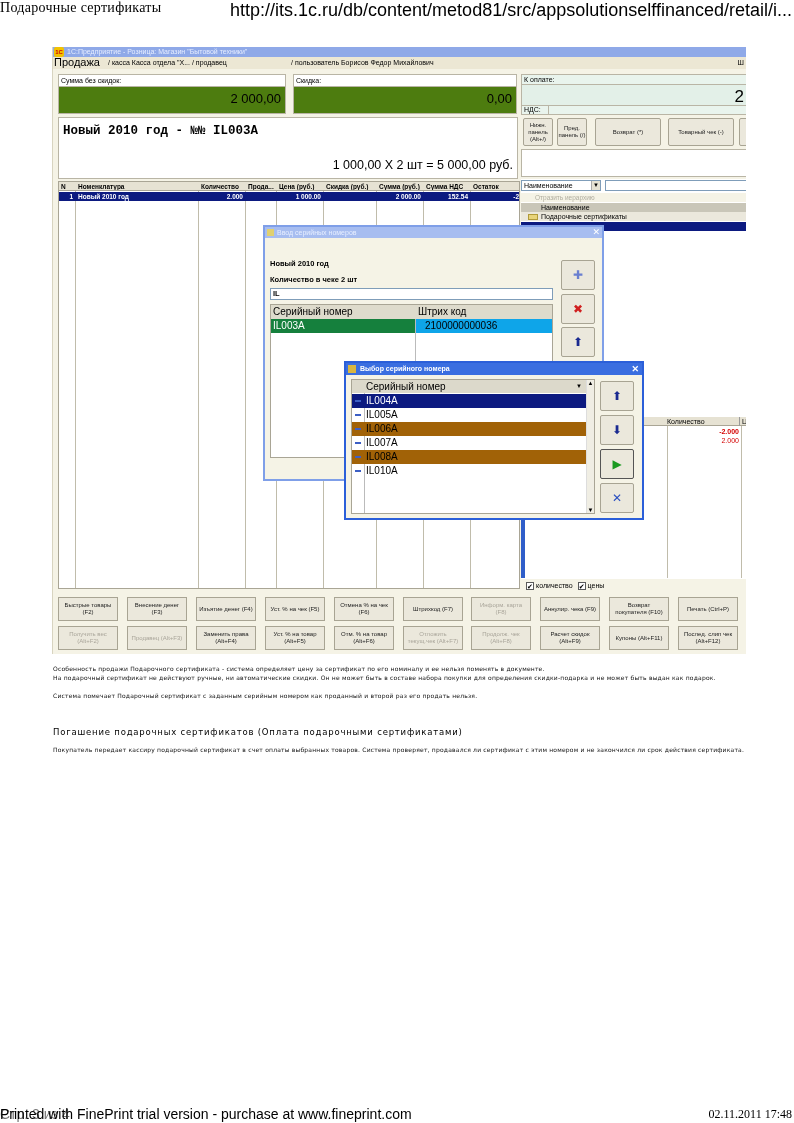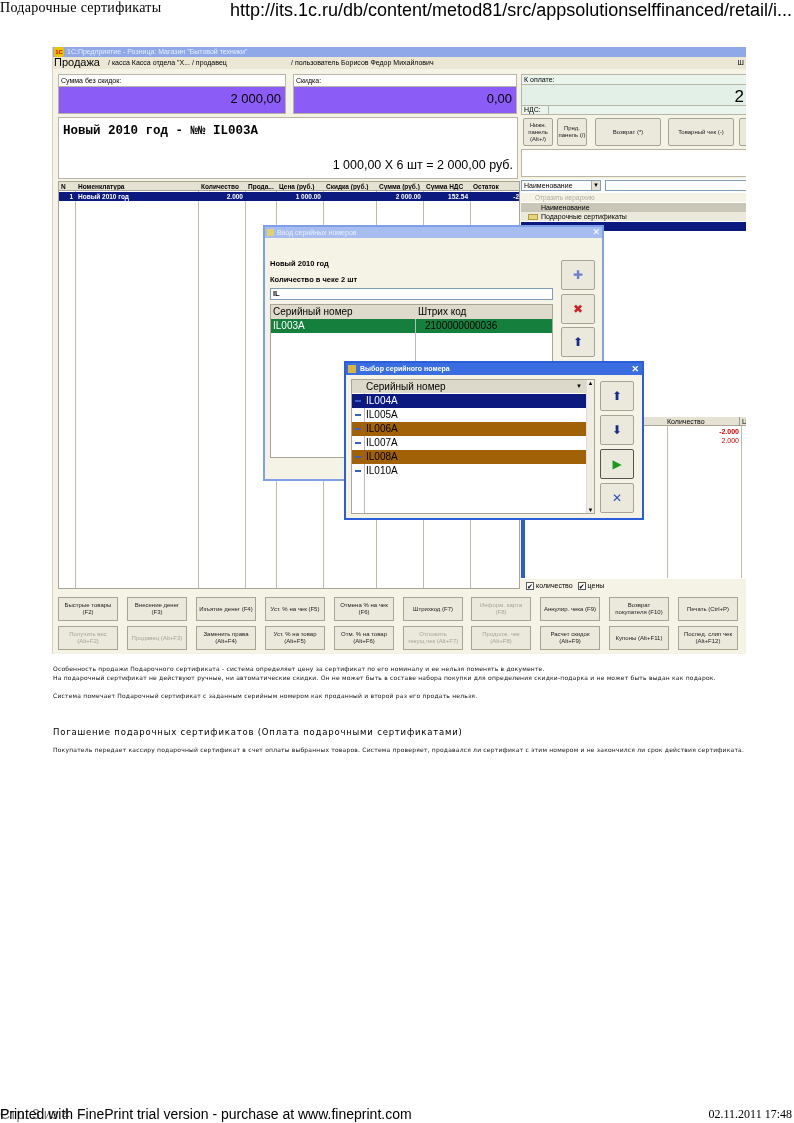--- a/index.html
+++ b/index.html
@@ -12,21 +12,21 @@
   
   .app { position: absolute; left: 52px; top: 47px; width: 694px; height: 607px; background: #f5f3e6; overflow: hidden; border-left: 1px solid #d8d4c0; }
   .titlebar { position: absolute; left: 0; top: 0; width: 100%; height: 10px; background: #8fa9e8; color: #e6edff; font-size: 7px; line-height: 10px; padding-left: 14px; }
   .titlebar .logo { position: absolute; left: 1px; top: 0; width: 10px; height: 10px; background: #f2c200; border-radius: 2px; color: #c00; font-size: 6px; font-weight: bold; line-height: 10px; text-align: center; }
   .opbar { position: absolute; left: 0; top: 10px; width: 100%; height: 12px; background: #ece7d4; font-size: 7px; line-height: 12px; }
   .opbar .op-title { position: absolute; left: 1px; font-size: 11px; top: -1px; }
   .opbar .op-kassa { position: absolute; left: 55px; }
   .opbar .op-user { position: absolute; left: 238px; }
   .opbar .op-right { position: absolute; right: 2px; }
 
-  .field-box { position: absolute; background: #8b5cf6; border: 1px solid #b9b5a5; }
+  .field-box { position: absolute; background: #4d7c0f; border: 1px solid #b9b5a5; }
   .field-label { position: absolute; left: 0; top: 0; width: 100%; height: 12px; border-bottom: 1px solid #b9b5a5; font-size: 7px; line-height: 12px; padding-left: 2px; background: #fff; }
   .field-value { position: absolute; right: 4px; font-size: 13px; }
 
   .infobox { position: absolute; left: 5px; top: 70px; width: 460px; height: 62px; background: #fff; border: 1px solid #b9b5a5; }
   .info-name { position: absolute; left: 4px; top: 6px; font-family: "Liberation Mono", monospace; font-size: 12.5px; font-weight: bold; }
   .info-calc { position: absolute; right: 4px; bottom: 6px; font-size: 12.5px; }
 
   .pay-box { position: absolute; left: 468px; top: 27px; width: 230px; height: 34px; background: #e3f0e8; border: 1px solid #b9b5a5; }
   .pay-label { font-size: 7px; padding-left: 2px; height: 10px; line-height: 10px; border-bottom: 1px solid #b9b5a5; background: #e9f4ed; }
   .pay-value { position: absolute; right: 6px; top: 12px; font-size: 17px; }
@@ -70,21 +70,21 @@
   .dlg1-title .ico { position: absolute; left: 2px; top: 2px; width: 7px; height: 7px; background: #e0d070; }
   .dlg1-menu { height: 12px; font-size: 7.5px; line-height: 12px; padding-left: 3px; background: #ece7d4; position: relative; }
   .help-btn { position: absolute; left: 44px; top: 1px; width: 10px; height: 10px; border: 1px solid #999; background: #fff; text-align: center; font-size: 7px; line-height: 9px; font-weight: bold; color: #003399; }
   .dlg1-text1 { position: absolute; left: 5px; top: 32px; font-size: 7.5px; font-weight: bold; }
   .dlg1-text2 { position: absolute; left: 5px; top: 48px; font-size: 7.5px; font-weight: bold; }
   .dlg1-input { position: absolute; left: 5px; top: 61px; width: 283px; height: 12px; background: #fff; border: 1px solid #7f9db9; font-size: 7.5px; line-height: 10px; padding-left: 2px; font-weight: bold; }
   .dlg1-grid { position: absolute; left: 5px; top: 77px; width: 283px; height: 154px; background: #fff; border: 1px solid #a9a595; }
   .dlg1-ghead { position: absolute; left: 0; top: 0; width: 100%; height: 14px; background: #dedbcc; font-size: 10px; line-height: 14px; }
   .dlg1-grow { position: absolute; left: 0; top: 14px; width: 100%; height: 14px; font-size: 10px; line-height: 14px; }
   .dlg1-grow .c1 { position: absolute; left: 0; width: 144px; height: 100%; background: #15803d; color: #fff; padding-left: 2px; }
-  .dlg1-grow .c2 { position: absolute; left: 145px; right: 0; height: 100%; background: #15803d; padding-left: 9px; }
+  .dlg1-grow .c2 { position: absolute; left: 145px; right: 0; height: 100%; background: #0ea5e9; padding-left: 9px; }
   .dlg1-ghead .c1 { position: absolute; left: 2px; }
   .dlg1-ghead .c2 { position: absolute; left: 147px; }
   .dlg1-gline { position: absolute; left: 144px; top: 0; bottom: 0; border-left: 1px solid #bbb; }
   .side-btn { position: absolute; width: 34px; height: 30px; background: #ebe8dc; border: 1px solid #a8a493; border-radius: 2px; display: flex; align-items: center; justify-content: center; font-size: 12px; }
 
   
   .dlg2 { position: absolute; left: 344px; top: 361px; width: 300px; height: 159px; background: #f5f3e6; border: 2px solid #2b5fd9; }
   .dlg2-title { height: 12px; background: #3a6ee0; color: #fff; font-size: 7px; font-weight: bold; line-height: 12px; padding-left: 14px; position: relative; }
   .dlg2-title .ico { position: absolute; left: 2px; top: 2px; width: 8px; height: 8px; background: #d9b640; }
   .dlg2-title .close { position: absolute; right: 3px; top: 0; font-size: 9px; }
@@ -143,21 +143,21 @@
 
   <div class="sm-btn" style="left:470px; top:71px; width:30px; height:28px;">Нижн. панель (Alt+/)</div>
   <div class="sm-btn" style="left:504px; top:71px; width:30px; height:28px;">Пред. панель (/)</div>
   <div class="sm-btn" style="left:542px; top:71px; width:66px; height:28px;">Возврат (*)</div>
   <div class="sm-btn" style="left:615px; top:71px; width:66px; height:28px;">Товарный чек (-)</div>
   <div class="sm-btn" style="left:686px; top:71px; width:20px; height:28px;"></div>
   <div class="btn-row-area"></div>
 
   <div class="infobox">
     <div class="info-name">Новый 2010 год - №№ IL003A</div>
-    <div class="info-calc">1 000,00  X 6 шт = 2 000,00  руб.</div>
+    <div class="info-calc">1 000,00  X 2 шт = 5 000,00  руб.</div>
   </div>
 
   <div class="grid">
     <div class="gcol-line" style="left:16px;"></div>
     <div class="gcol-line" style="left:139px;"></div>
     <div class="gcol-line" style="left:186px;"></div>
     <div class="gcol-line" style="left:217px;"></div>
     <div class="gcol-line" style="left:264px;"></div>
     <div class="gcol-line" style="left:317px;"></div>
     <div class="gcol-line" style="left:364px;"></div>

